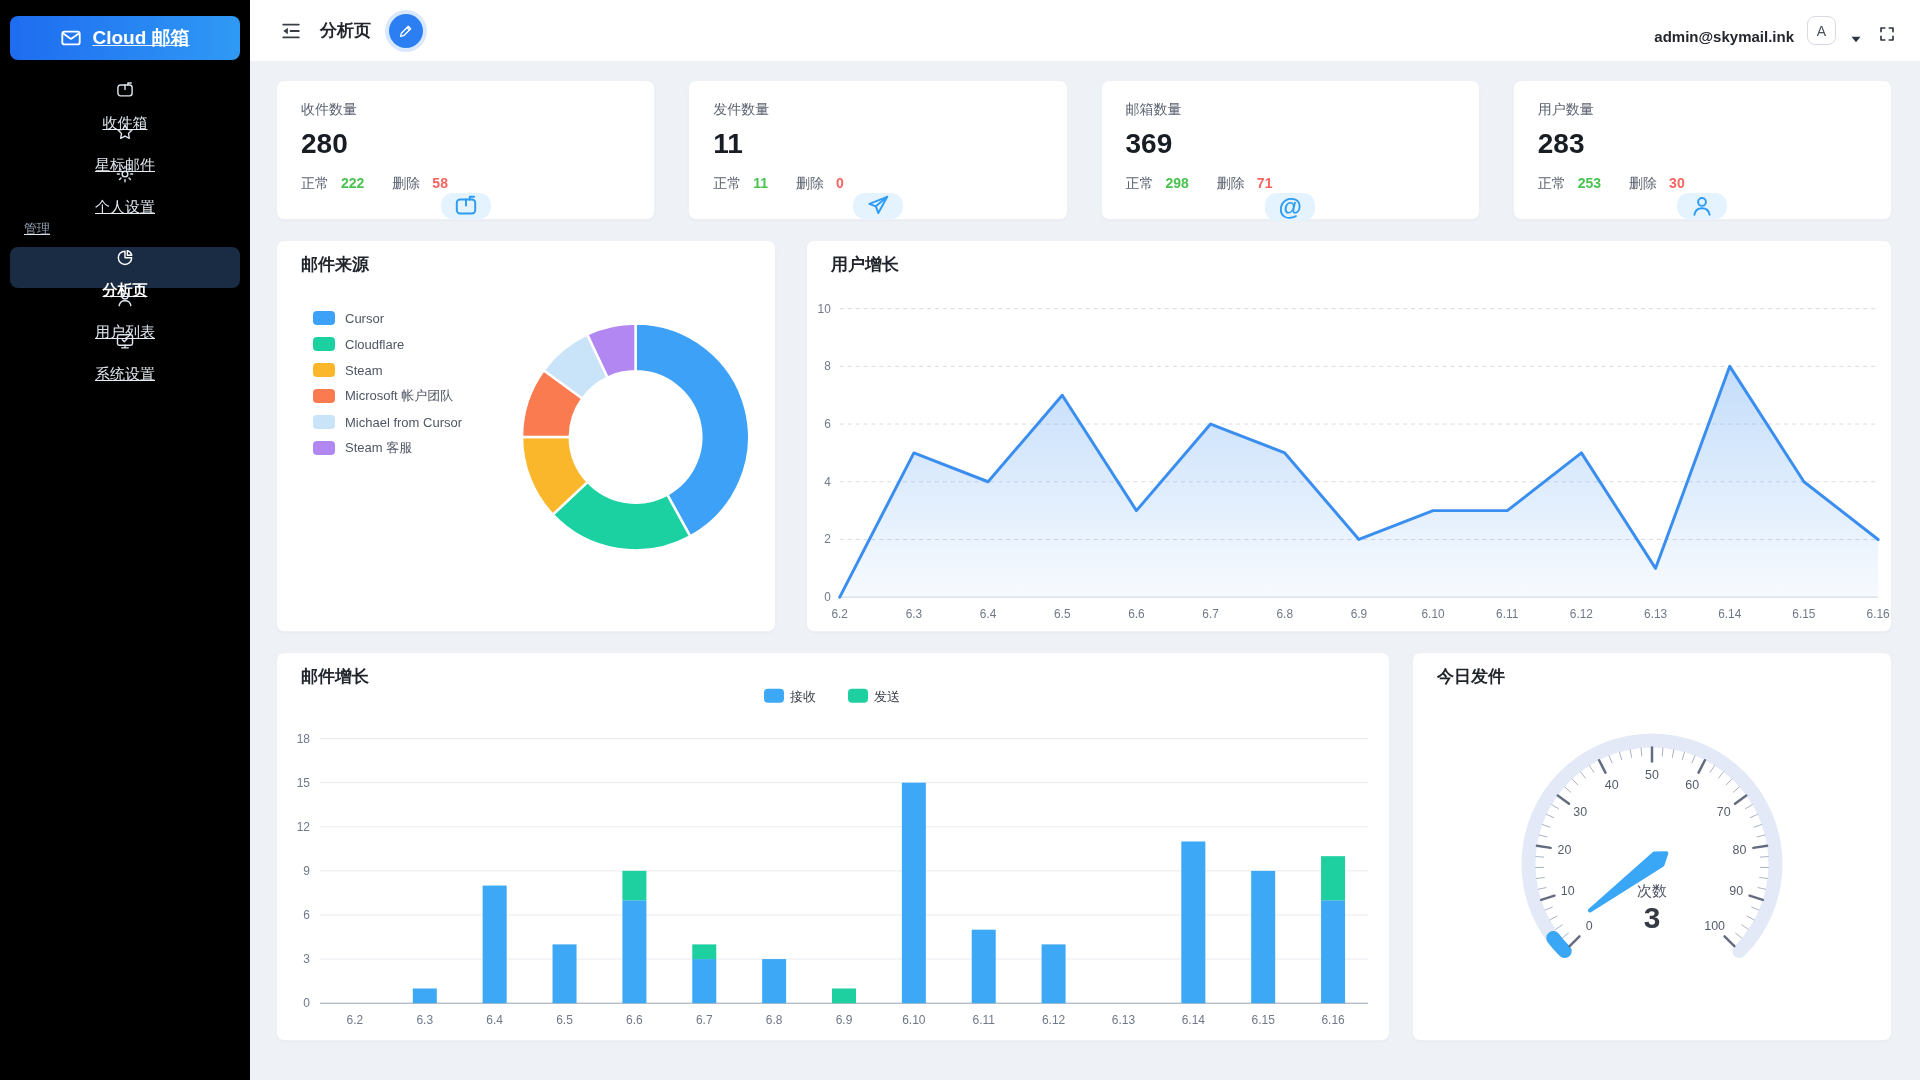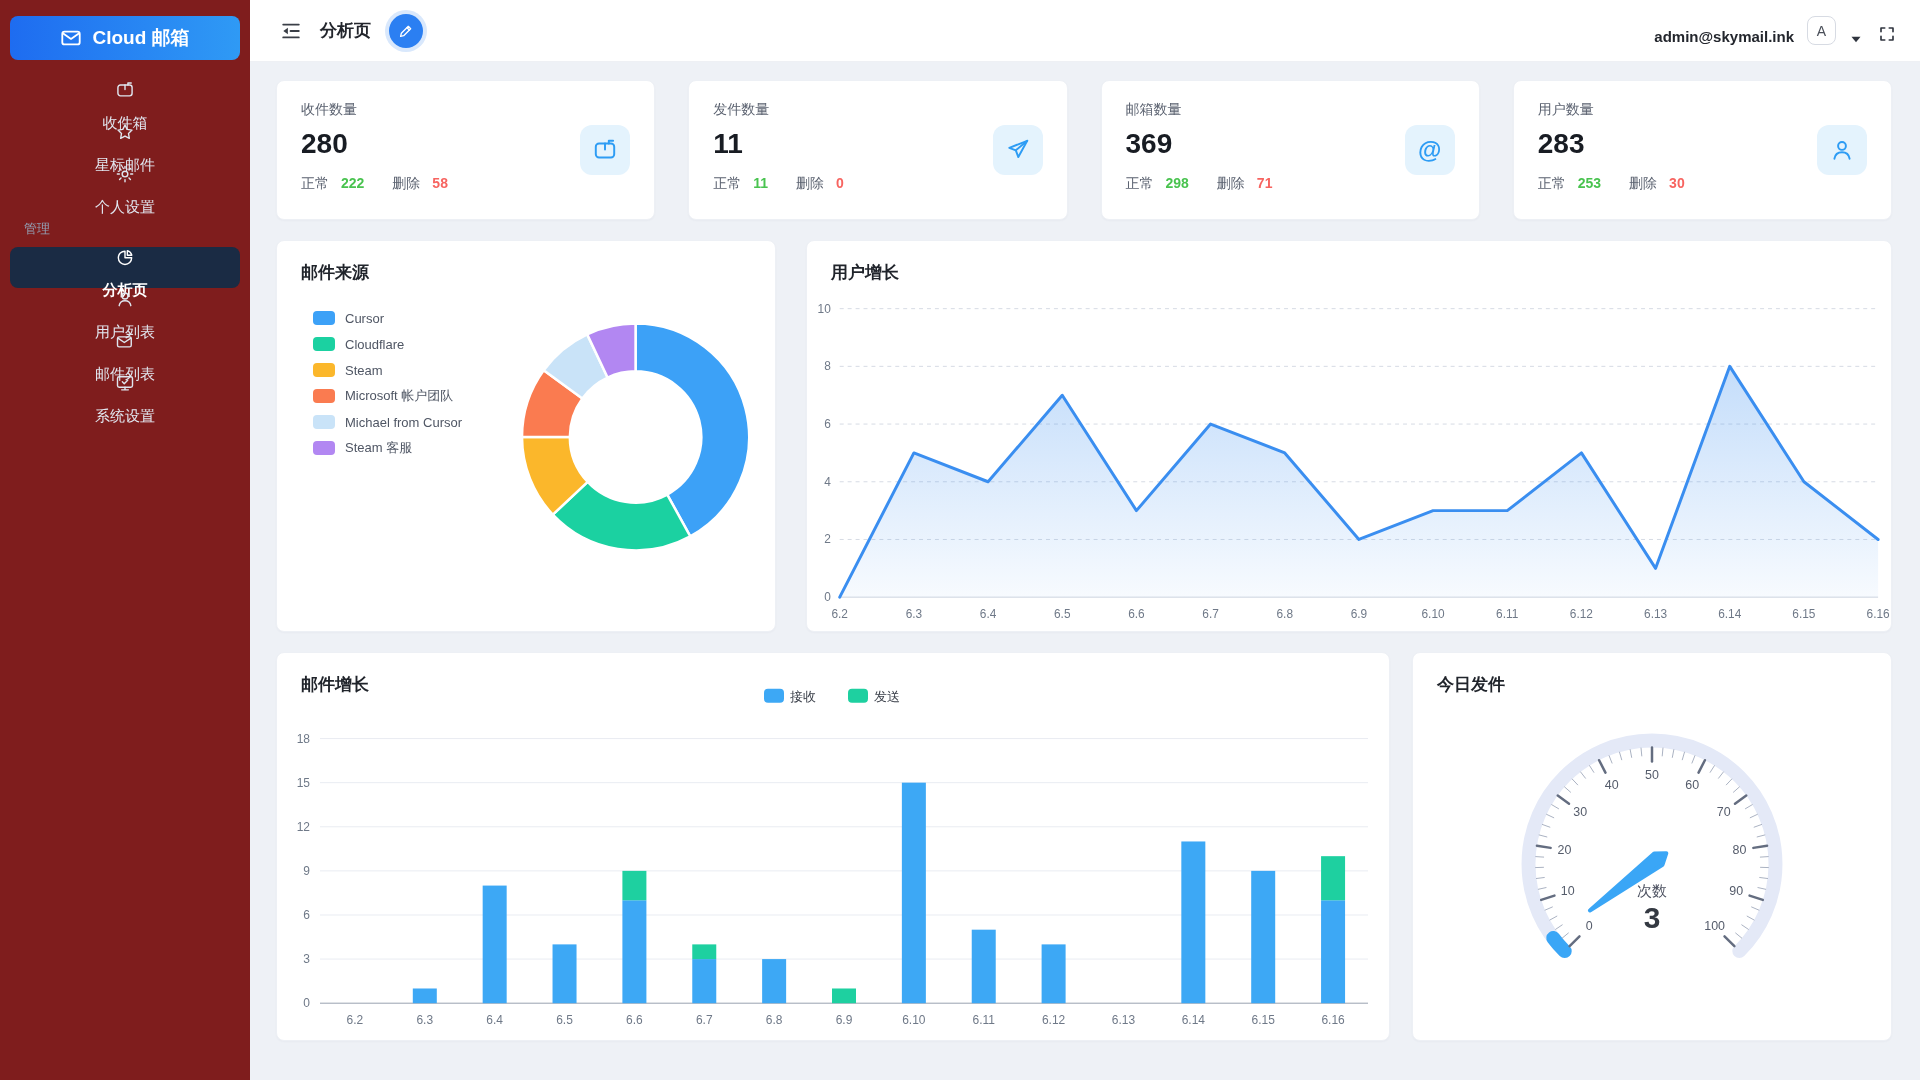--- a/index.html
+++ b/index.html
@@ -1,21 +1,21 @@
 <!DOCTYPE html>
 <html><head>
 <meta charset="utf-8">
 <style>
   * { box-sizing: border-box; margin: 0; padding: 0; }
   html,body { width:1920px; height:1080px; overflow:hidden;
     font-family:"Liberation Sans","DejaVu Sans",sans-serif; background:#eef1f6; }
   .app { display:flex; width:1920px; height:1080px; }
 
   
-  .sidebar { width:250px; flex-shrink:0; background:#7f1d1d; color:#e9edf4; }
+  .sidebar { width:250px; flex-shrink:0; background:#000000; color:#e9edf4;text-decoration:underline; }
   .logo { margin:16px 10px 20px; height:44px; border-radius:8px;
     background:linear-gradient(90deg,#1e6cf0,#2f9af5);
     display:flex; align-items:center; justify-content:center; gap:10px;
     color:#fff; font-size:19px; font-weight:bold; cursor:pointer; }
   .nav-item { display:flex; align-items:center; gap:14px; height:41px;
     margin:1px 10px; padding:0 13px; border-radius:8px; font-size:15px;
     color:#e2e8f1; cursor:pointer;flex-direction:column; }
   .nav-item.active { background:#1a2b44; font-weight:bold; color:#fff; }
   .nav-item svg { flex-shrink:0; }
   .nav-section { padding:14px 24px 8px; font-size:13px; color:#93a0b4; }
@@ -32,22 +32,22 @@
   .user-email { font-size:15px; font-weight:bold; color:#23262d; }
   .avatar { width:29px; height:29px; border-radius:8px; border:1px solid #d7dbe3;
     background:#fff; display:flex; align-items:center; justify-content:center;
     font-size:14px; color:#4a4f59; cursor:pointer; }
   .caret-btn, .fs-btn { background:none; border:none; cursor:pointer; display:flex;
     align-items:center; padding:2px; }
 
   
   .content { padding:18px 28px 0 26px; }
   .card { background:#fff; border-radius:8px; border:1px solid #edf0f5;
-    box-shadow:0 1px 2px rgba(15,34,58,.03); position:relative; }
-  .card h2 { position:absolute; top:20px; left:24px; font-size:17px; color:#20242b; z-index:2; }
+    box-shadow:0 1px 2px rgba(15,34,58,.03); position:relative;flex-direction:column; }
+  .card h2 { position:absolute; top:12px; left:24px; font-size:17px; color:#20242b; z-index:2; }
 
   .stat-row { display:grid; grid-template-columns:repeat(4,1fr); gap:33px; }
   .stat-card { height:140px; padding:20px 24px; display:flex; justify-content:space-between; }
   .stat-label { font-size:14px; color:#5b6270; margin-bottom:9px; }
   .stat-value { font-size:28px; font-weight:bold; color:#181c23; margin-bottom:15px; }
   .stat-sub { font-size:14px; color:#5b6270; display:flex; gap:28px; }
   .stat-sub .pair { display:flex; gap:12px; }
   .val-green { color:#49c34f; font-weight:bold; }
   .val-red   { color:#f76460; font-weight:bold; }
   .stat-tile { width:50px; height:50px; border-radius:12px; background:#e4f3fd;
@@ -109,28 +109,20 @@
             <path d="M14.8 9.8V4.4a8 8 0 0 1 5.4 5.4h-5.4Z"></path>
         </svg>
         <span>分析页</span>
       </div>
       <div class="nav-item">
         <svg width="20" height="20" viewBox="0 0 24 24" fill="none" stroke="#dfe6ef" stroke-width="1.7" stroke-linecap="round" stroke-linejoin="round">
           <circle cx="12" cy="8.3" r="3.6"></circle>
             <path d="M5 20c.6-4 3.4-6 7-6s6.4 2 7 6"></path>
         </svg>
         <span>用户列表</span>
-      </div>
-      <div class="nav-item">
-        <svg width="20" height="20" viewBox="0 0 24 24" fill="none" stroke="#dfe6ef" stroke-width="1.7" stroke-linecap="round" stroke-linejoin="round">
-          <rect x="3" y="7" width="16.5" height="12" rx="2"></rect>
-            <path d="M3.5 8.5l7.7 5.3 7.8-5.3"></path>
-            <path d="M14.5 4h6.5"></path>
-        </svg>
-        <span>邮件列表</span>
       </div>
       <div class="nav-item">
         <svg width="20" height="20" viewBox="0 0 24 24" fill="none" stroke="#dfe6ef" stroke-width="1.7" stroke-linecap="round" stroke-linejoin="round">
           <rect x="3" y="4.5" width="18" height="12.5" rx="2"></rect>
             <path d="M12 17v3.2M8 20.2h8"></path>
             <path d="M8.8 10.6l2.3 2.3 4.1-4.1"></path>
         </svg>
         <span>系统设置</span>
       </div>
     </nav>

